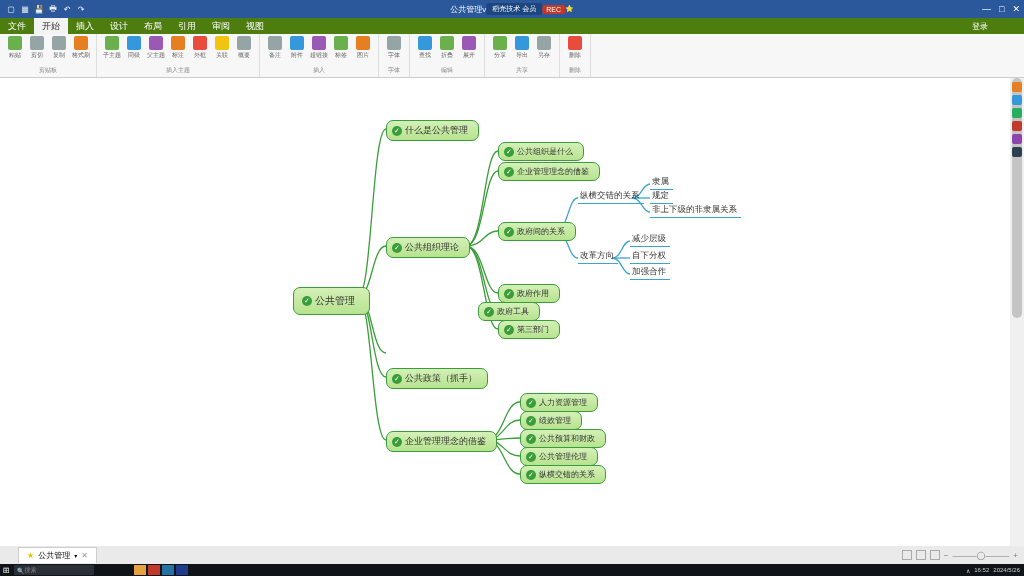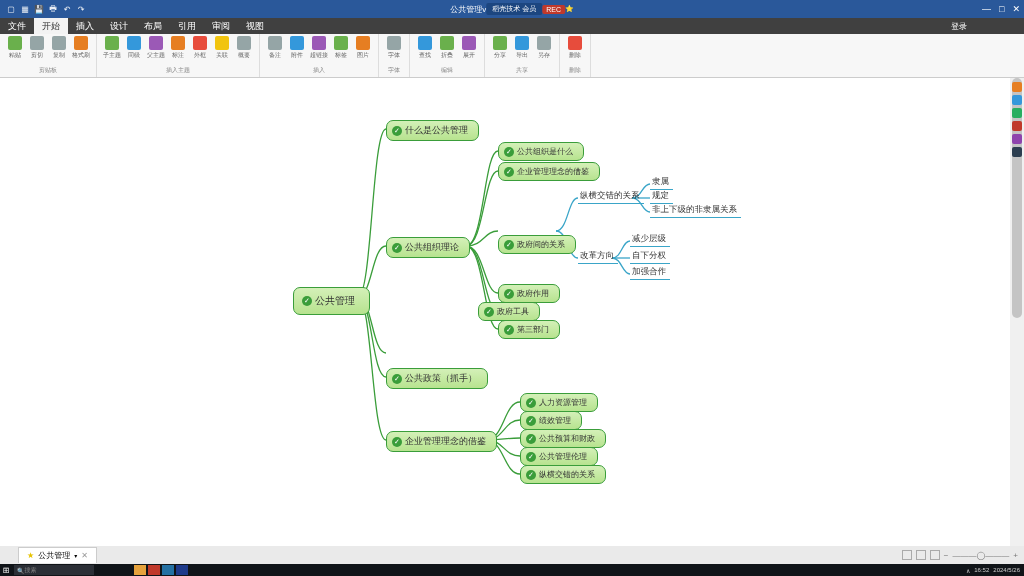--- a/index.html
+++ b/index.html
@@ -9,24 +9,24 @@
 .titlebar { height:18px; background:#2a589a; color:#fff; font-size:8px; display:flex; align-items:center; position:relative; }
 .qat { display:flex; gap:4px; padding-left:6px; }
 .qat span { width:10px; height:10px; display:inline-flex; align-items:center; justify-content:center; opacity:.9; }
 .t-center { position:absolute; left:50%; transform:translateX(-50%); display:flex; gap:0; align-items:center; }
 .t-center .pill { background:#1c4680; padding:1px 6px; border-radius:2px; font-size:7px; }
 .t-center .rec { background:#c0392b; padding:1px 4px; border-radius:2px; font-size:7px; }
 .winctrl { position:absolute; right:4px; display:flex; gap:8px; }
 .winctrl span { font-size:9px; }
 
 
-.menubar { height:16px; background:#404040; color:#fff; font-size:9px; display:flex; align-items:center; }
+.menubar { height:16px; background:#4d7c0f; color:#fff; font-size:9px; display:flex; align-items:center; }
 .menubar .m { padding:0 8px; height:100%; display:flex; align-items:center; }
 .menubar .m.active { background:#f3f3f3; color:#333; }
-.menubar .login { margin-left:auto; padding-right:57px; font-size:8px; }
+.menubar .login { margin-left:auto; padding-right:36px; font-size:8px; }
 
 
 .ribbon { height:44px; background:#f7f7f7; border-bottom:1px solid #ccc; display:flex; align-items:flex-start; font-size:7px; color:#666; }
 .rgroup { border-right:1px solid #ddd; height:100%; padding:2px 6px; display:flex; flex-direction:column; justify-content:space-between; }
 .ricons { display:flex; gap:4px; }
 .ric { width:18px; height:24px; display:flex; flex-direction:column; align-items:center; justify-content:center; }
 .ric .ico { width:14px; height:14px; background:#6ab04c; border-radius:2px; }
 .ric .ico.b { background:#e67e22; } .ric .ico.c { background:#3498db; } .ric .ico.d { background:#9b59b6; }
 .ric .ico.e { background:#e74c3c; } .ric .ico.f { background:#95a5a6; } .ric .ico.g { background:#f1c40f; }
 .ric .lbl { font-size:6px; margin-top:1px; white-space:nowrap; }
@@ -307,21 +307,21 @@
     </div>
 
   <div class="node" style="left:498px;top:64px;font-size:8px">
       <span class="chk">✓</span>
       <span>公共组织是什么</span>
     </div>
   <div class="node" style="left:498px;top:84px;font-size:8px">
       <span class="chk">✓</span>
       <span>企业管理理念的借鉴</span>
     </div>
-  <div class="node" style="left:498px;top:157px;font-size:8px">
+  <div class="node" style="left:498px;top:144px;font-size:8px">
       <span class="chk">✓</span>
       <span>政府间的关系</span>
     </div>
   <div class="node" style="left:498px;top:206px;font-size:8px">
       <span class="chk">✓</span>
       <span>政府作用</span>
     </div>
   <div class="node" style="left:478px;top:224px;font-size:8px">
       <span class="chk">✓</span>
       <span>政府工具</span>

